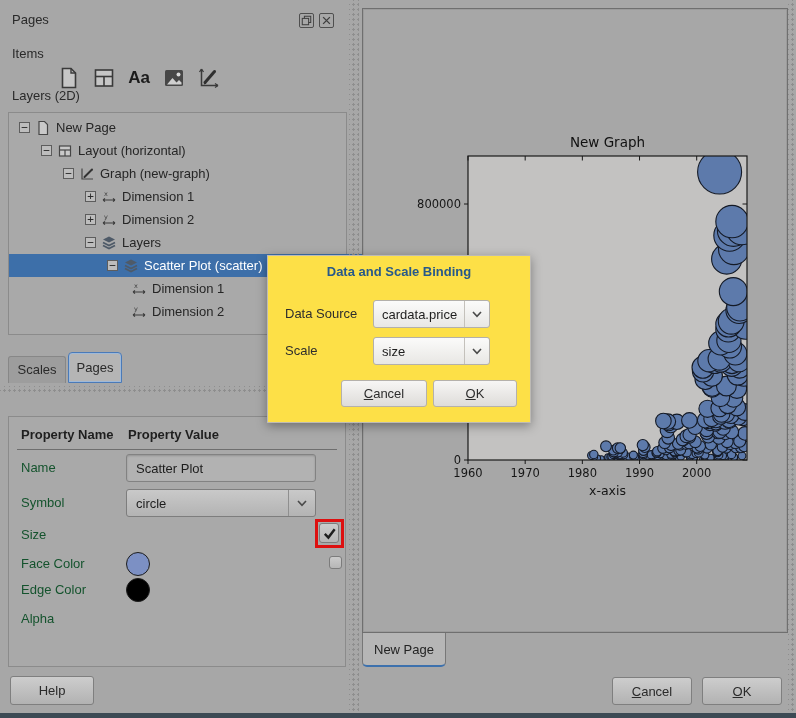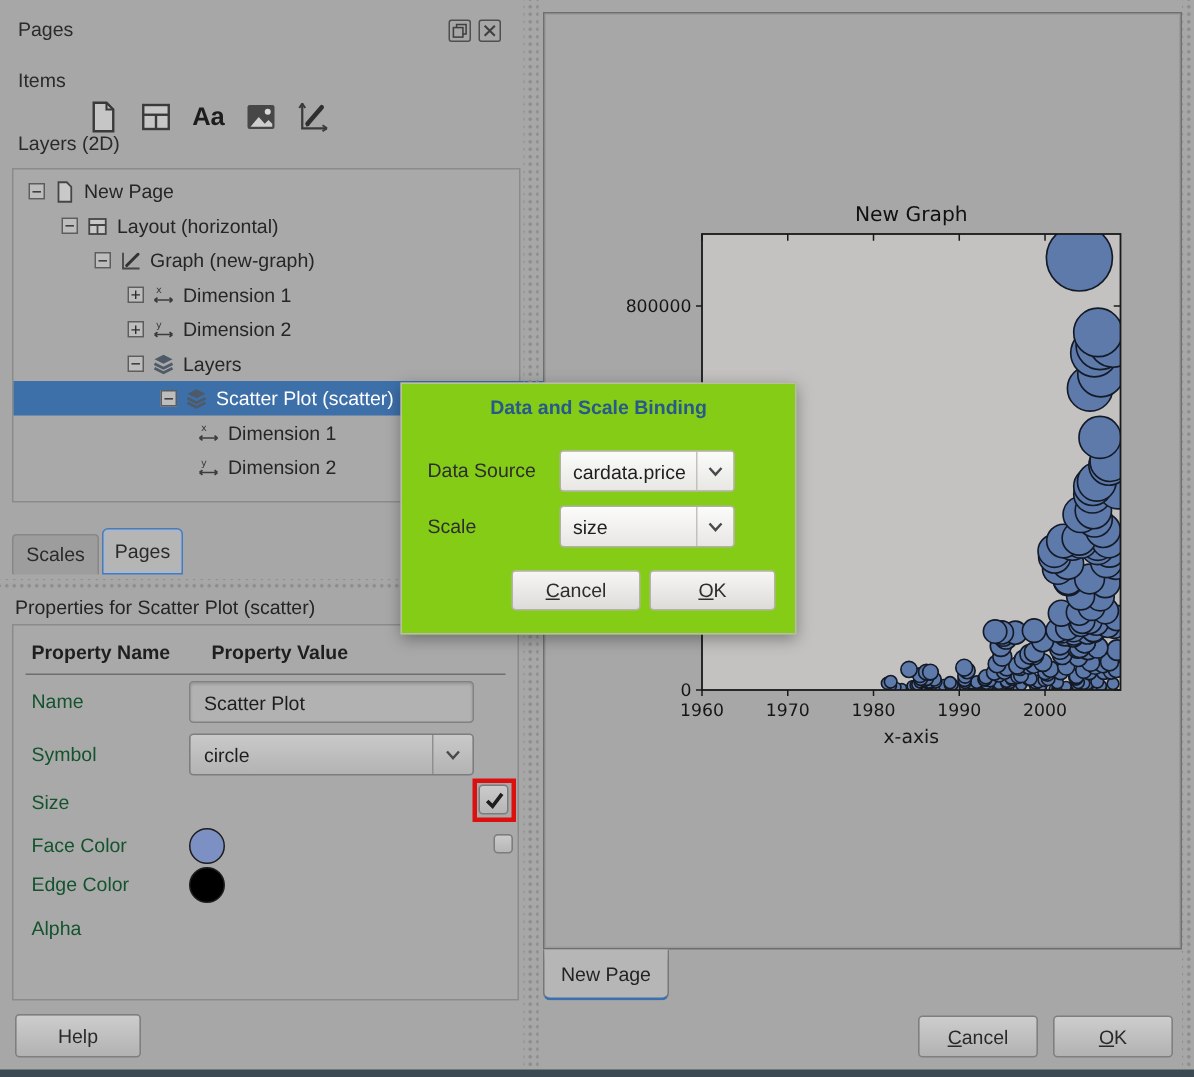--- a/index.html
+++ b/index.html
@@ -40,21 +40,21 @@
   #tab-scales{left:8px;top:356px;width:58px;height:27px;background:#9d9d9d;
     border:1px solid #878787;border-bottom:none;border-radius:3px 3px 0 0;padding-top:5px;}
   #tab-pages{left:68px;top:352px;width:54px;height:31px;background:#b5b5b5;
     border:1px solid #4a7ab8;border-radius:4px 4px 0 0;padding-top:7px;box-shadow:0 0 0 1px #9fb9d8 inset;}
   .hgrip{left:0;top:386px;width:352px;height:8px;
     background-image:radial-gradient(#8e8e8e 1px,transparent 1.1px);background-size:5px 5px;background-position:2px 2px;}
   #props-title{left:10px;top:397px;color:#242424;}
   
   #prop-table{left:8px;top:416px;width:338px;height:251px;border:1px solid #8b8b8b;background:#a9a9a9;box-sizing:border-box;}
   #prop-table .hdr{position:absolute;top:10px;font-weight:600;color:#1f1f1f;}
-  #hdr-name{left:12px;} #hdr-value{left:132px;}
+  #hdr-name{left:12px;} #hdr-value{left:119px;}
   #hdr-rule{position:absolute;left:8px;right:8px;top:32px;border-bottom:1px solid #6e6e6e;}
   .prop-label{position:absolute;left:12px;color:#14532d;}
   .field{position:absolute;left:117px;width:190px;height:28px;box-sizing:border-box;
     border:1px solid #828282;border-radius:3px;background:#b2b2b2;
     display:flex;align-items:center;color:#1d1d1d;}
   .field.entry{padding-left:9px;box-shadow:inset 0 1px 2px rgba(0,0,0,.18);}
   .field.btnlike{background:linear-gradient(#c9c9c9,#b3b3b3);justify-content:center;border-color:#7d7d7d;}
   .combo .chev{margin-left:auto;width:26px;height:100%;display:flex;align-items:center;justify-content:center;
     border-left:1px solid #8f8f8f;}
   .field.combo{background:linear-gradient(#c9c9c9,#b3b3b3);padding-left:9px;border-color:#7d7d7d;}
@@ -86,21 +86,21 @@
   #graph-frame{left:362px;top:8px;width:426px;height:625px;border:1px solid #6f6f6f;
     box-shadow:inset 0 0 0 1px #9b9b9b;box-sizing:border-box;background:#a7a7a7;}
   #plot-svg{left:405px;top:130px;width:360px;height:372px;}
   #page-tab{left:362px;top:633px;width:84px;height:34px;background:#b6b6b6;
     border:1px solid #777;border-top:none;border-bottom:2px solid #3d71ad;border-radius:0 0 5px 5px;
     display:flex;align-items:center;justify-content:center;color:#232323;box-sizing:border-box;}
   #btn-cancel{left:612px;top:677px;width:80px;height:28px;}
   #btn-ok{left:702px;top:677px;width:80px;height:28px;}
   .mn{text-decoration:underline;}
   
-  #dialog{left:267px;top:255px;width:262px;height:166px;background:#84cc16;border:1px solid #bdbab5;
+  #dialog{left:267px;top:255px;width:262px;height:166px;background:#fde047;border:1px solid #bdbab5;
     box-shadow:0 3px 10px rgba(0,0,0,.35);color:#2d2d2d;}
   #dialog-title{position:absolute;left:0;right:0;top:8px;text-align:center;font-weight:bold;color:#27598a;}
   .dlg-label{position:absolute;left:17px;color:#2d2d2d;}
   #dlg-lab-ds{top:50px;} #dlg-lab-sc{top:87px;}
   .dlg-combo{position:absolute;left:105px;width:117px;height:28px;box-sizing:border-box;
     border:1px solid #b3b0aa;border-radius:3px;background:linear-gradient(#fbfbfa,#e8e7e4);
     display:flex;align-items:center;padding-left:8px;color:#1e1e1e;}
   #dlg-combo-ds{top:44px;} #dlg-combo-sc{top:81px;}
   .dlg-combo .chev{margin-left:auto;width:24px;height:100%;display:flex;align-items:center;justify-content:center;border-left:1px solid #c4c1bb;}
   .dlg-btn{position:absolute;top:124px;height:27px;box-sizing:border-box;border:1px solid #b5b1ab;border-radius:3px;
@@ -346,21 +346,20 @@
           <use href="#sym-t-dimy"></use>
         </svg>
         <span>Dimension 2</span>
       </div>
   </div>
 
   <div id="tab-scales" class="abs tab">Scales</div>
   <div id="tab-pages" class="abs tab">Pages</div>
   <div class="abs hgrip"></div>
 
-  <div id="props-title" class="abs">Properties for Scatter Plot (scatter)</div>
 
   <div id="prop-table" class="abs">
     <span id="hdr-name" class="hdr">Property Name</span>
     <span id="hdr-value" class="hdr">Property Value</span>
     <div id="hdr-rule"></div>
 
     <span id="lab-name" class="prop-label">Name</span>
     <div id="f-name" class="field entry">
         <span>Scatter Plot</span>
       </div>

